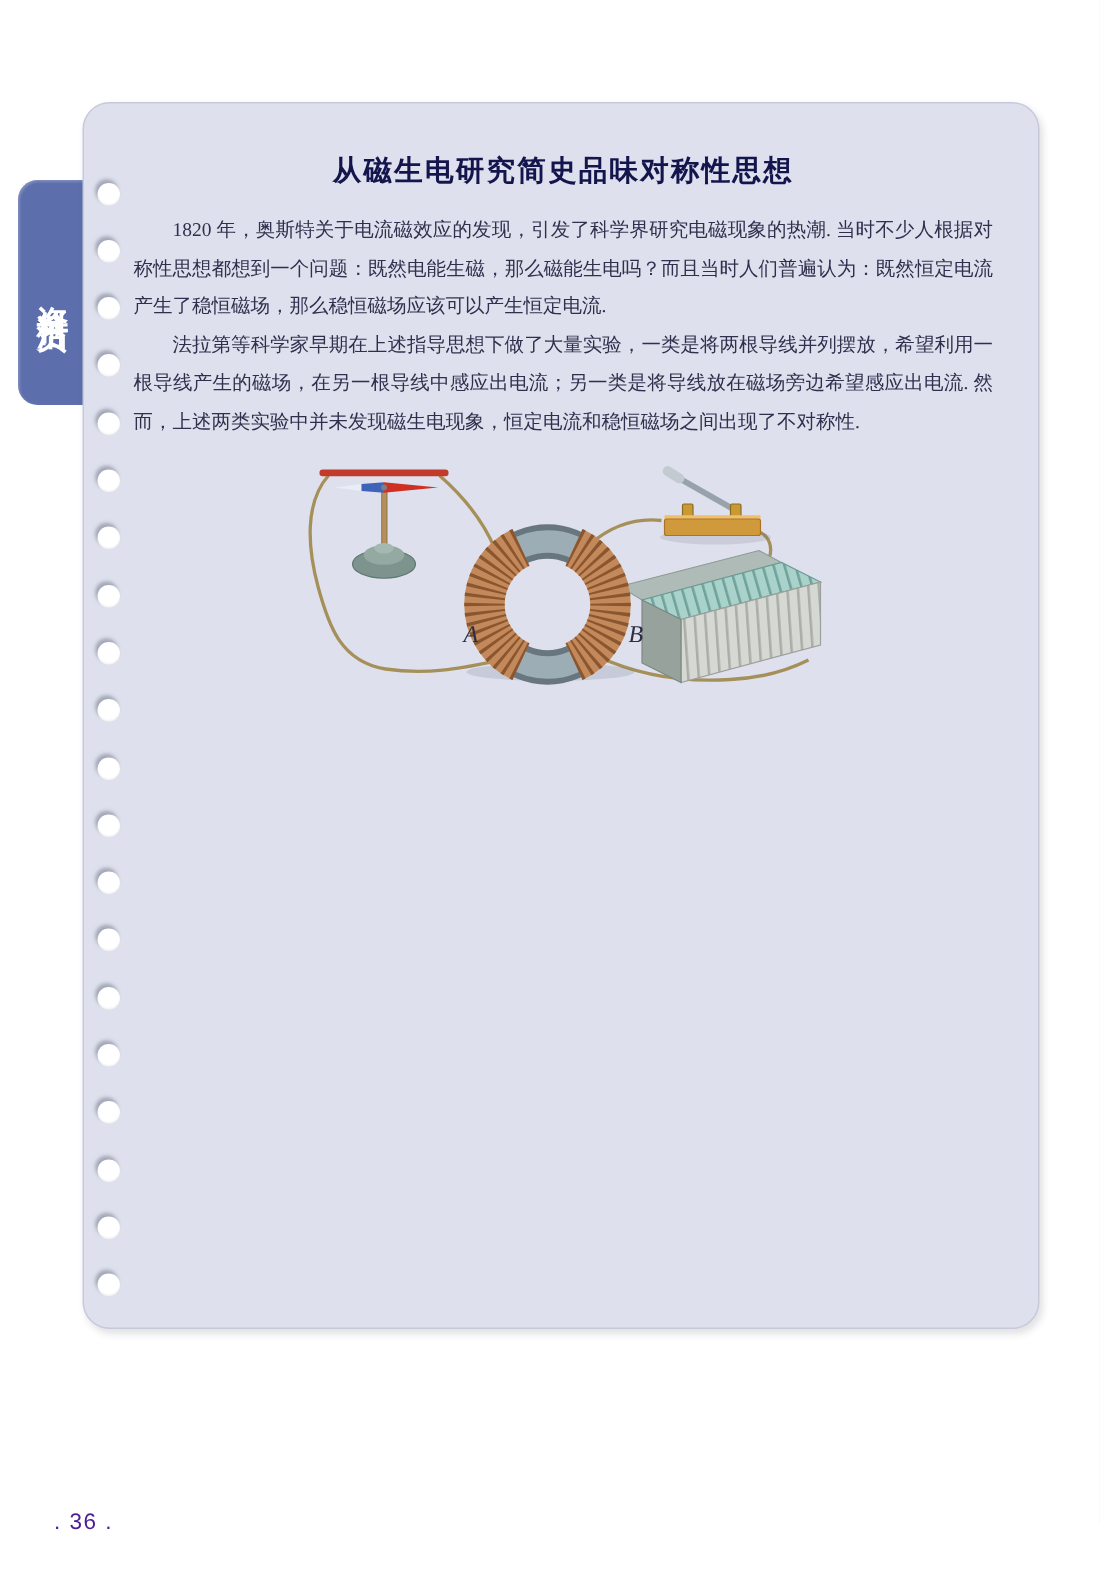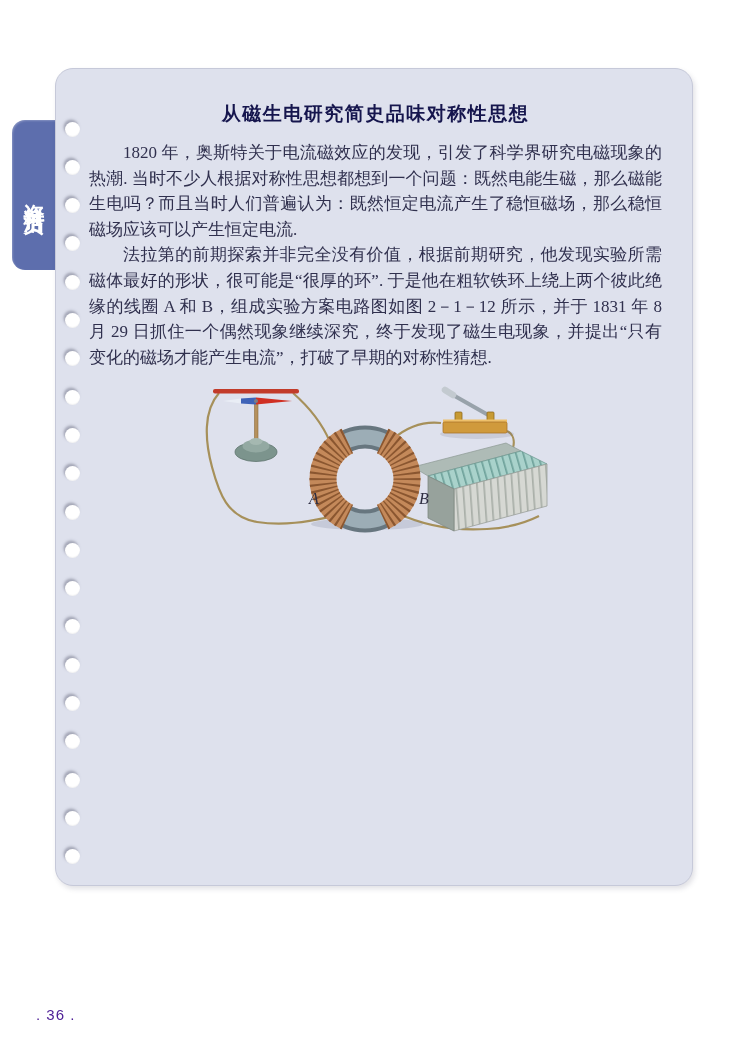--- a/index.html
+++ b/index.html
@@ -14,21 +14,21 @@
             letter-spacing:4px;font-family:"Liberation Sans","DejaVu Sans",sans-serif;}
   
   .sheet{position:absolute;left:55px;top:68px;width:636px;height:816px;
          background:#dee1ed;border:1px solid #c6c9d9;border-radius:18px;z-index:2;
          box-shadow:2px 3px 5px rgba(60,60,90,.15);}
   .hole{position:absolute;left:9px;width:15px;height:15px;border-radius:50%;background:#ffffff;
         box-shadow:-1.5px -2.5px 2.5px rgba(108,110,130,.5), inset 0 -1px 1px rgba(0,0,0,.05);}
   .sheet-inner{position:absolute;left:33px;right:30px;top:0;bottom:0;}
   .page-title{margin-top:32px;text-align:center;font-family:"Liberation Sans","DejaVu Sans",sans-serif;
         font-weight:bold;font-size:19px;letter-spacing:1.5px;color:#15154d;}
-  .body-text{margin-top:13px;color:#30304e;font-size:17px;line-height:25.6px;text-align:justify;}
+  .body-text{margin-top:13px;color:#30304e;font-size:13px;line-height:25.6px;text-align:justify;}
   .para{text-indent:2em;margin:0;}
   
   .figure-wrap{width:362px;margin:9px auto 0;}
   .figure-caption{text-align:center;font-size:15px;color:#30304e;margin-top:6px;letter-spacing:.5px;}
   .coil-label{font-style:italic;font-family:"Liberation Serif",serif;}
   
   .footer-pagenum{position:absolute;left:36px;top:1006px;font-size:15px;color:#4c1d95;
         font-family:"Liberation Sans","DejaVu Sans",sans-serif;letter-spacing:1px;}
 </style>
 </head>
@@ -62,21 +62,21 @@
         <div class="hole" style="top: 703.6px;"></div>
         <div class="hole" style="top: 741.9px;"></div>
         <div class="hole" style="top: 780.2px;"></div>
       </div>
 
     <div class="sheet-inner">
       <div class="page-title">从磁生电研究简史品味对称性思想</div>
 
       <div class="body-text">
         <p class="para">1820 年，奥斯特关于电流磁效应的发现，引发了科学界研究电磁现象的热潮. 当时不少人根据对称性思想都想到一个问题：既然电能生磁，那么磁能生电吗？而且当时人们普遍认为：既然恒定电流产生了稳恒磁场，那么稳恒磁场应该可以产生恒定电流.</p>
-        <p class="para">法拉第的前期探索并非完全没有价值，根据前期研究，他发现实验所需磁体最好的形状，很可能是“很厚的环”. 于是他在粗软铁环上绕上两个彼此绝缘的线圈 A 和 B，组成实验方案电路图如图 2－1－12 所示，并于 1831 年 8 月 29 日抓住一个偶然现象继续深究，终于发现了磁生电现象，并提出“只有变化的磁场才能产生电流”，打破了早期的对称性猜想.</p>
+        <p class="para">法拉第等科学家早期在上述指导思想下做了大量实验，一类是将两根导线并列摆放，希望利用一根导线产生的磁场，在另一根导线中感应出电流；另一类是将导线放在磁场旁边希望感应出电流. 然而，上述两类实验中并未发现磁生电现象，恒定电流和稳恒磁场之间出现了不对称性.</p>
       </div>
 
       <div class="figure-wrap">
         <svg width="362" height="158" viewBox="0 0 362 158">
           <defs>
             <pattern id="platesFront" width="7" height="12" patternUnits="userSpaceOnUse" patternTransform="rotate(-4)">
               <rect width="7" height="12" fill="#d6d8d3"></rect>
               <rect width="1.7" height="12" fill="#a9afa8"></rect>
             </pattern>
             <pattern id="platesTop" width="7" height="12" patternUnits="userSpaceOnUse" patternTransform="rotate(-16)">

